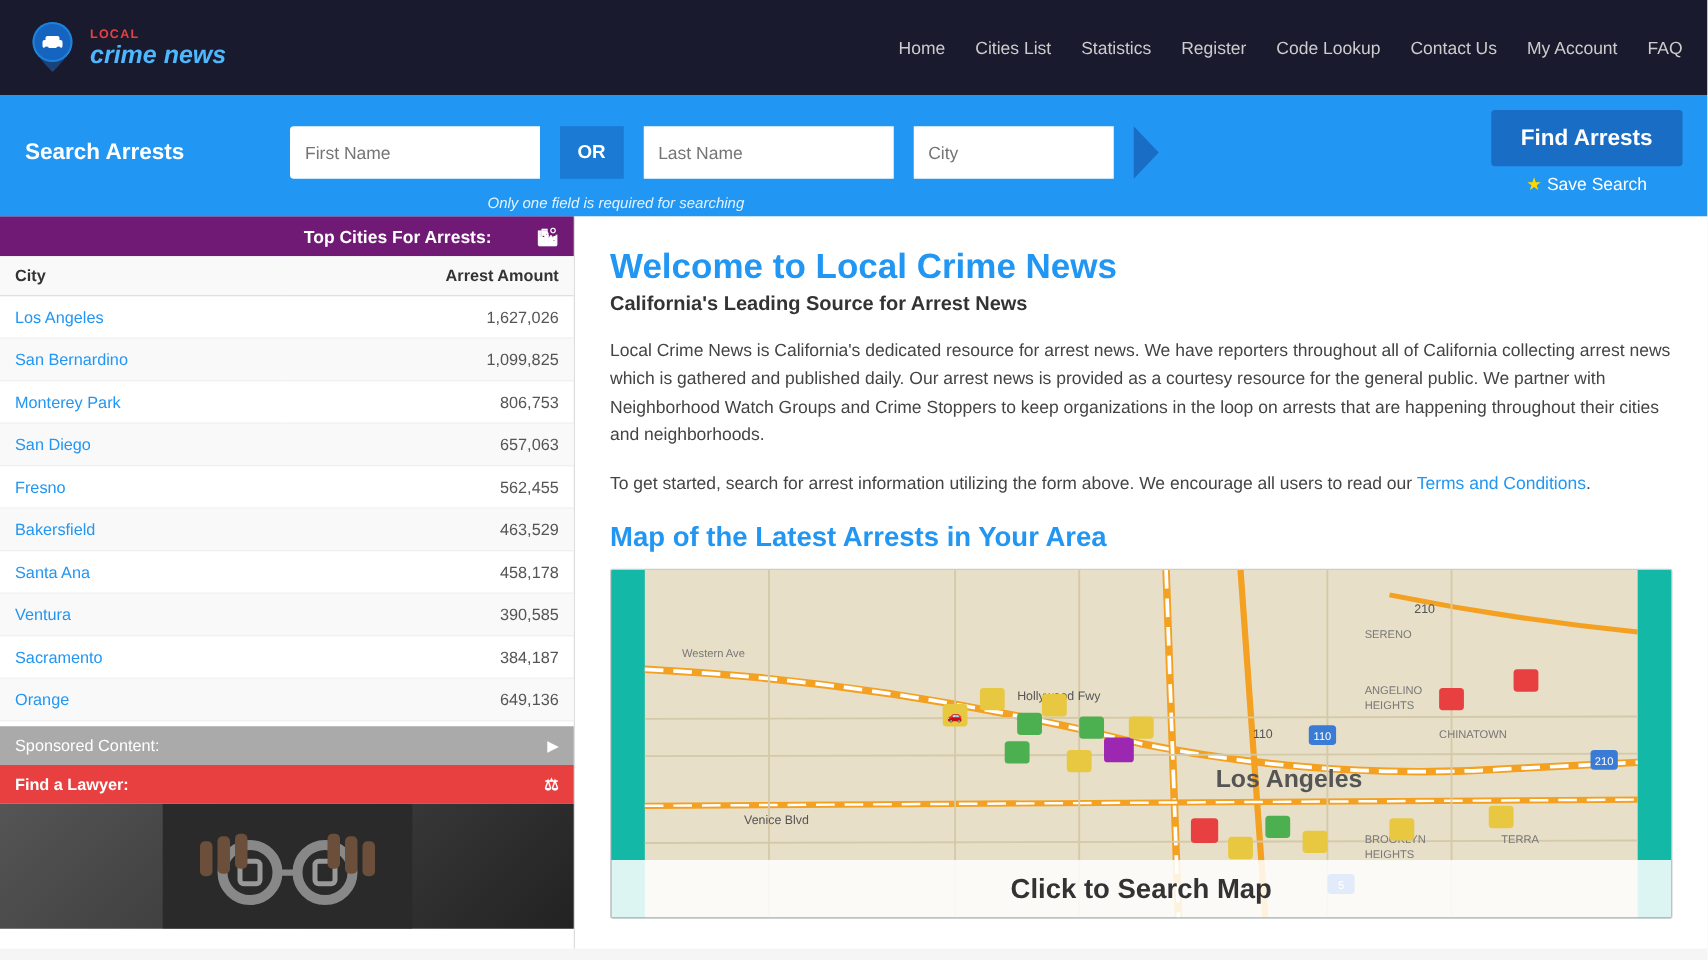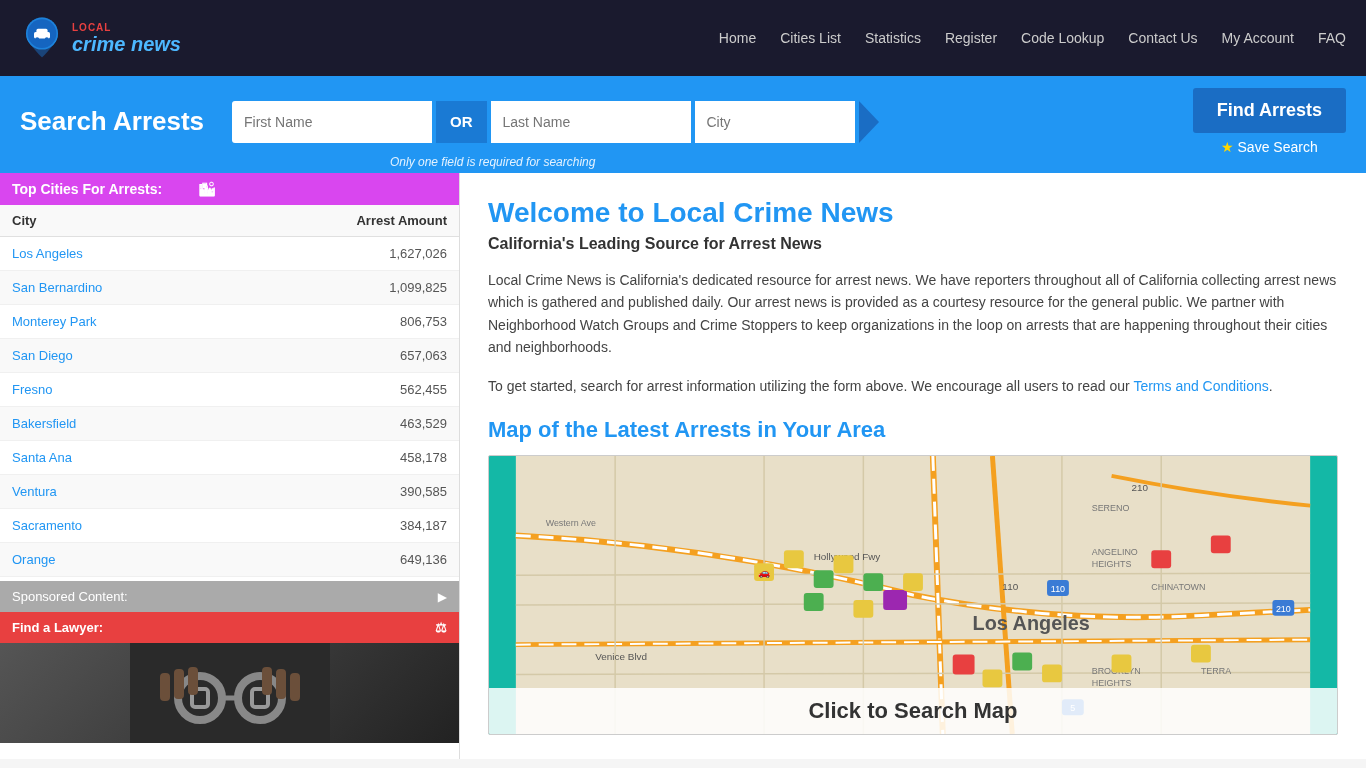--- a/index.html
+++ b/index.html
@@ -57,30 +57,30 @@
     .search-bar {
       background: #2196f3;
       padding: 12px 20px 18px 20px;
       display: flex;
       align-items: center;
       gap: 12px;
       position: relative;
     }
     .search-title {
       color: #fff;
-      font-size: 26px;
+      font-size: 18px;
       font-weight: bold;
       white-space: nowrap;
       margin-right: 10px;
       min-width: 190px;
     }
     .search-inputs {
       display: flex;
       align-items: center;
-      gap: 4px;
+      gap: 16px;
       flex: 1;
     }
     .search-inputs input {
       height: 42px;
       padding: 0 12px;
       border: none;
       font-size: 14px;
       outline: none;
     }
     .first-name-input { width: 200px; border-radius: 3px 0 0 3px; }
@@ -148,26 +148,26 @@
     }
 
     
     .sidebar {
       width: 460px;
       min-width: 460px;
       background: #fff;
       border-right: 1px solid #ddd;
     }
     .sidebar-header {
-      background: #d946ef;
+      background: #701a75;
       color: #fff;
       padding: 8px 12px;
       display: flex;
       align-items: center;
-      justify-content: flex-start;
+      justify-content: flex-end;
       font-weight: bold;
       font-size: 14px;
       gap: 36px;
     }
     .sidebar-table {
       width: 100%;
       border-collapse: collapse;
     }
     .sidebar-table thead tr th {
       padding: 8px 12px;

